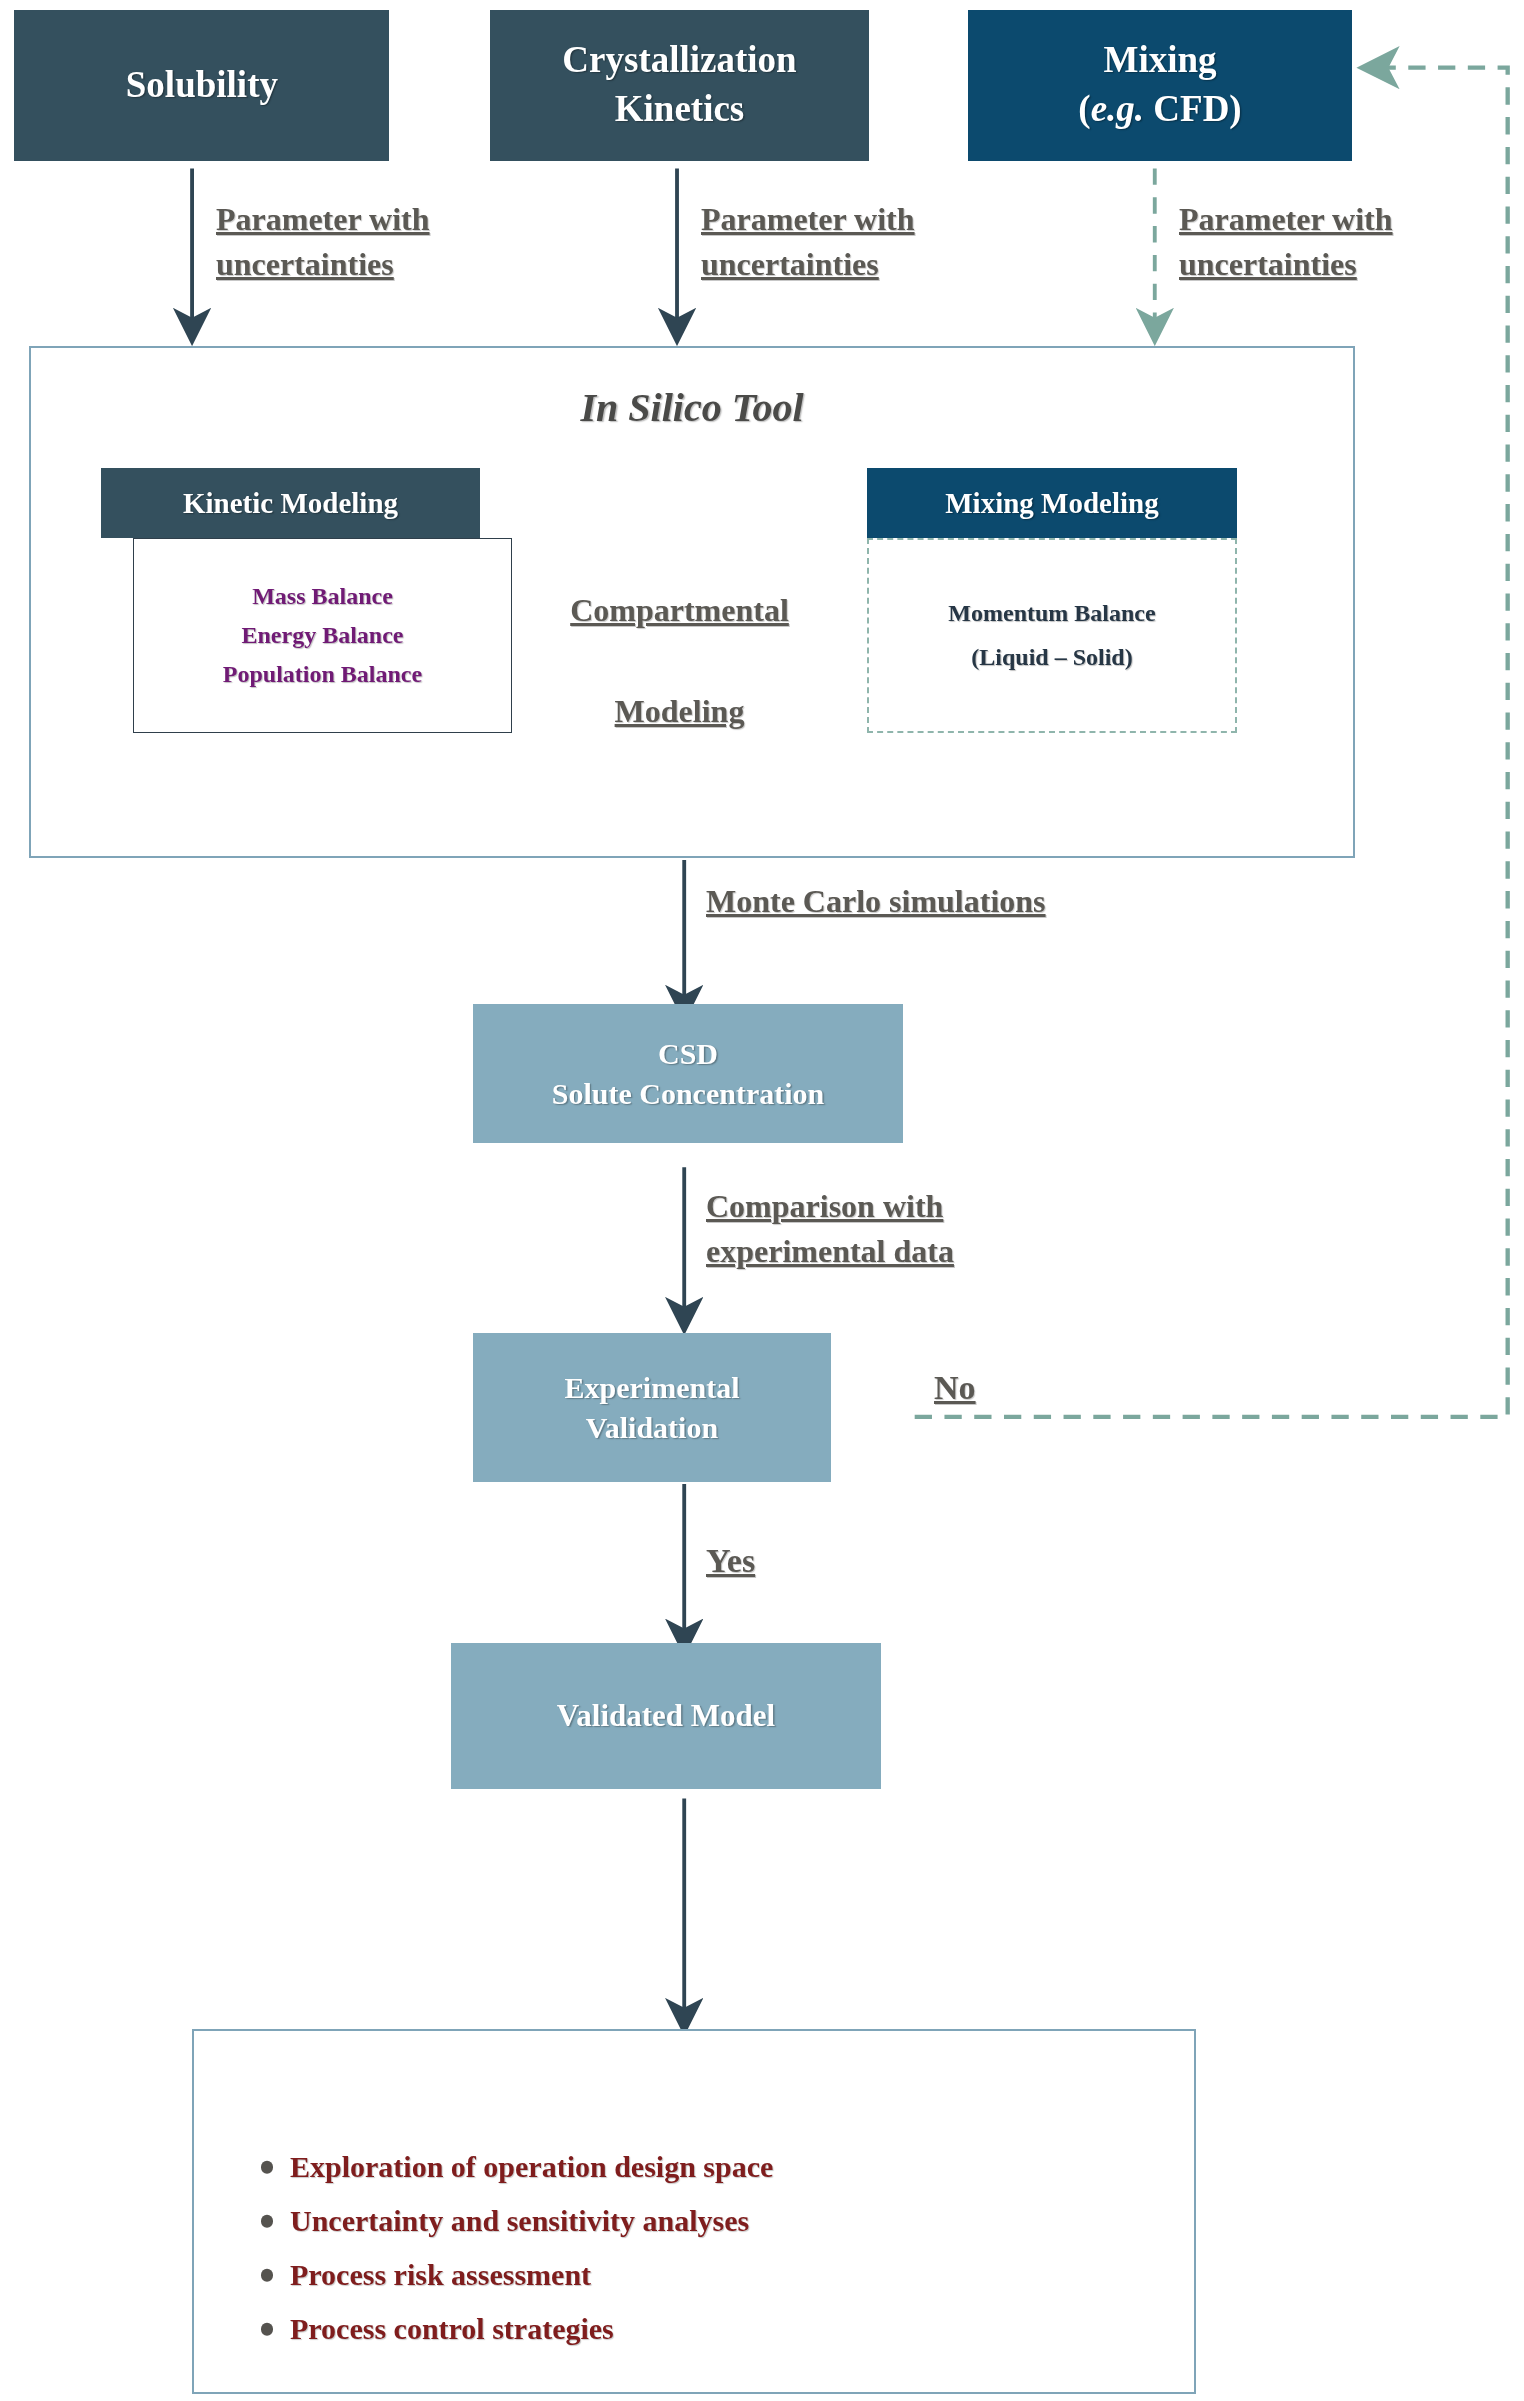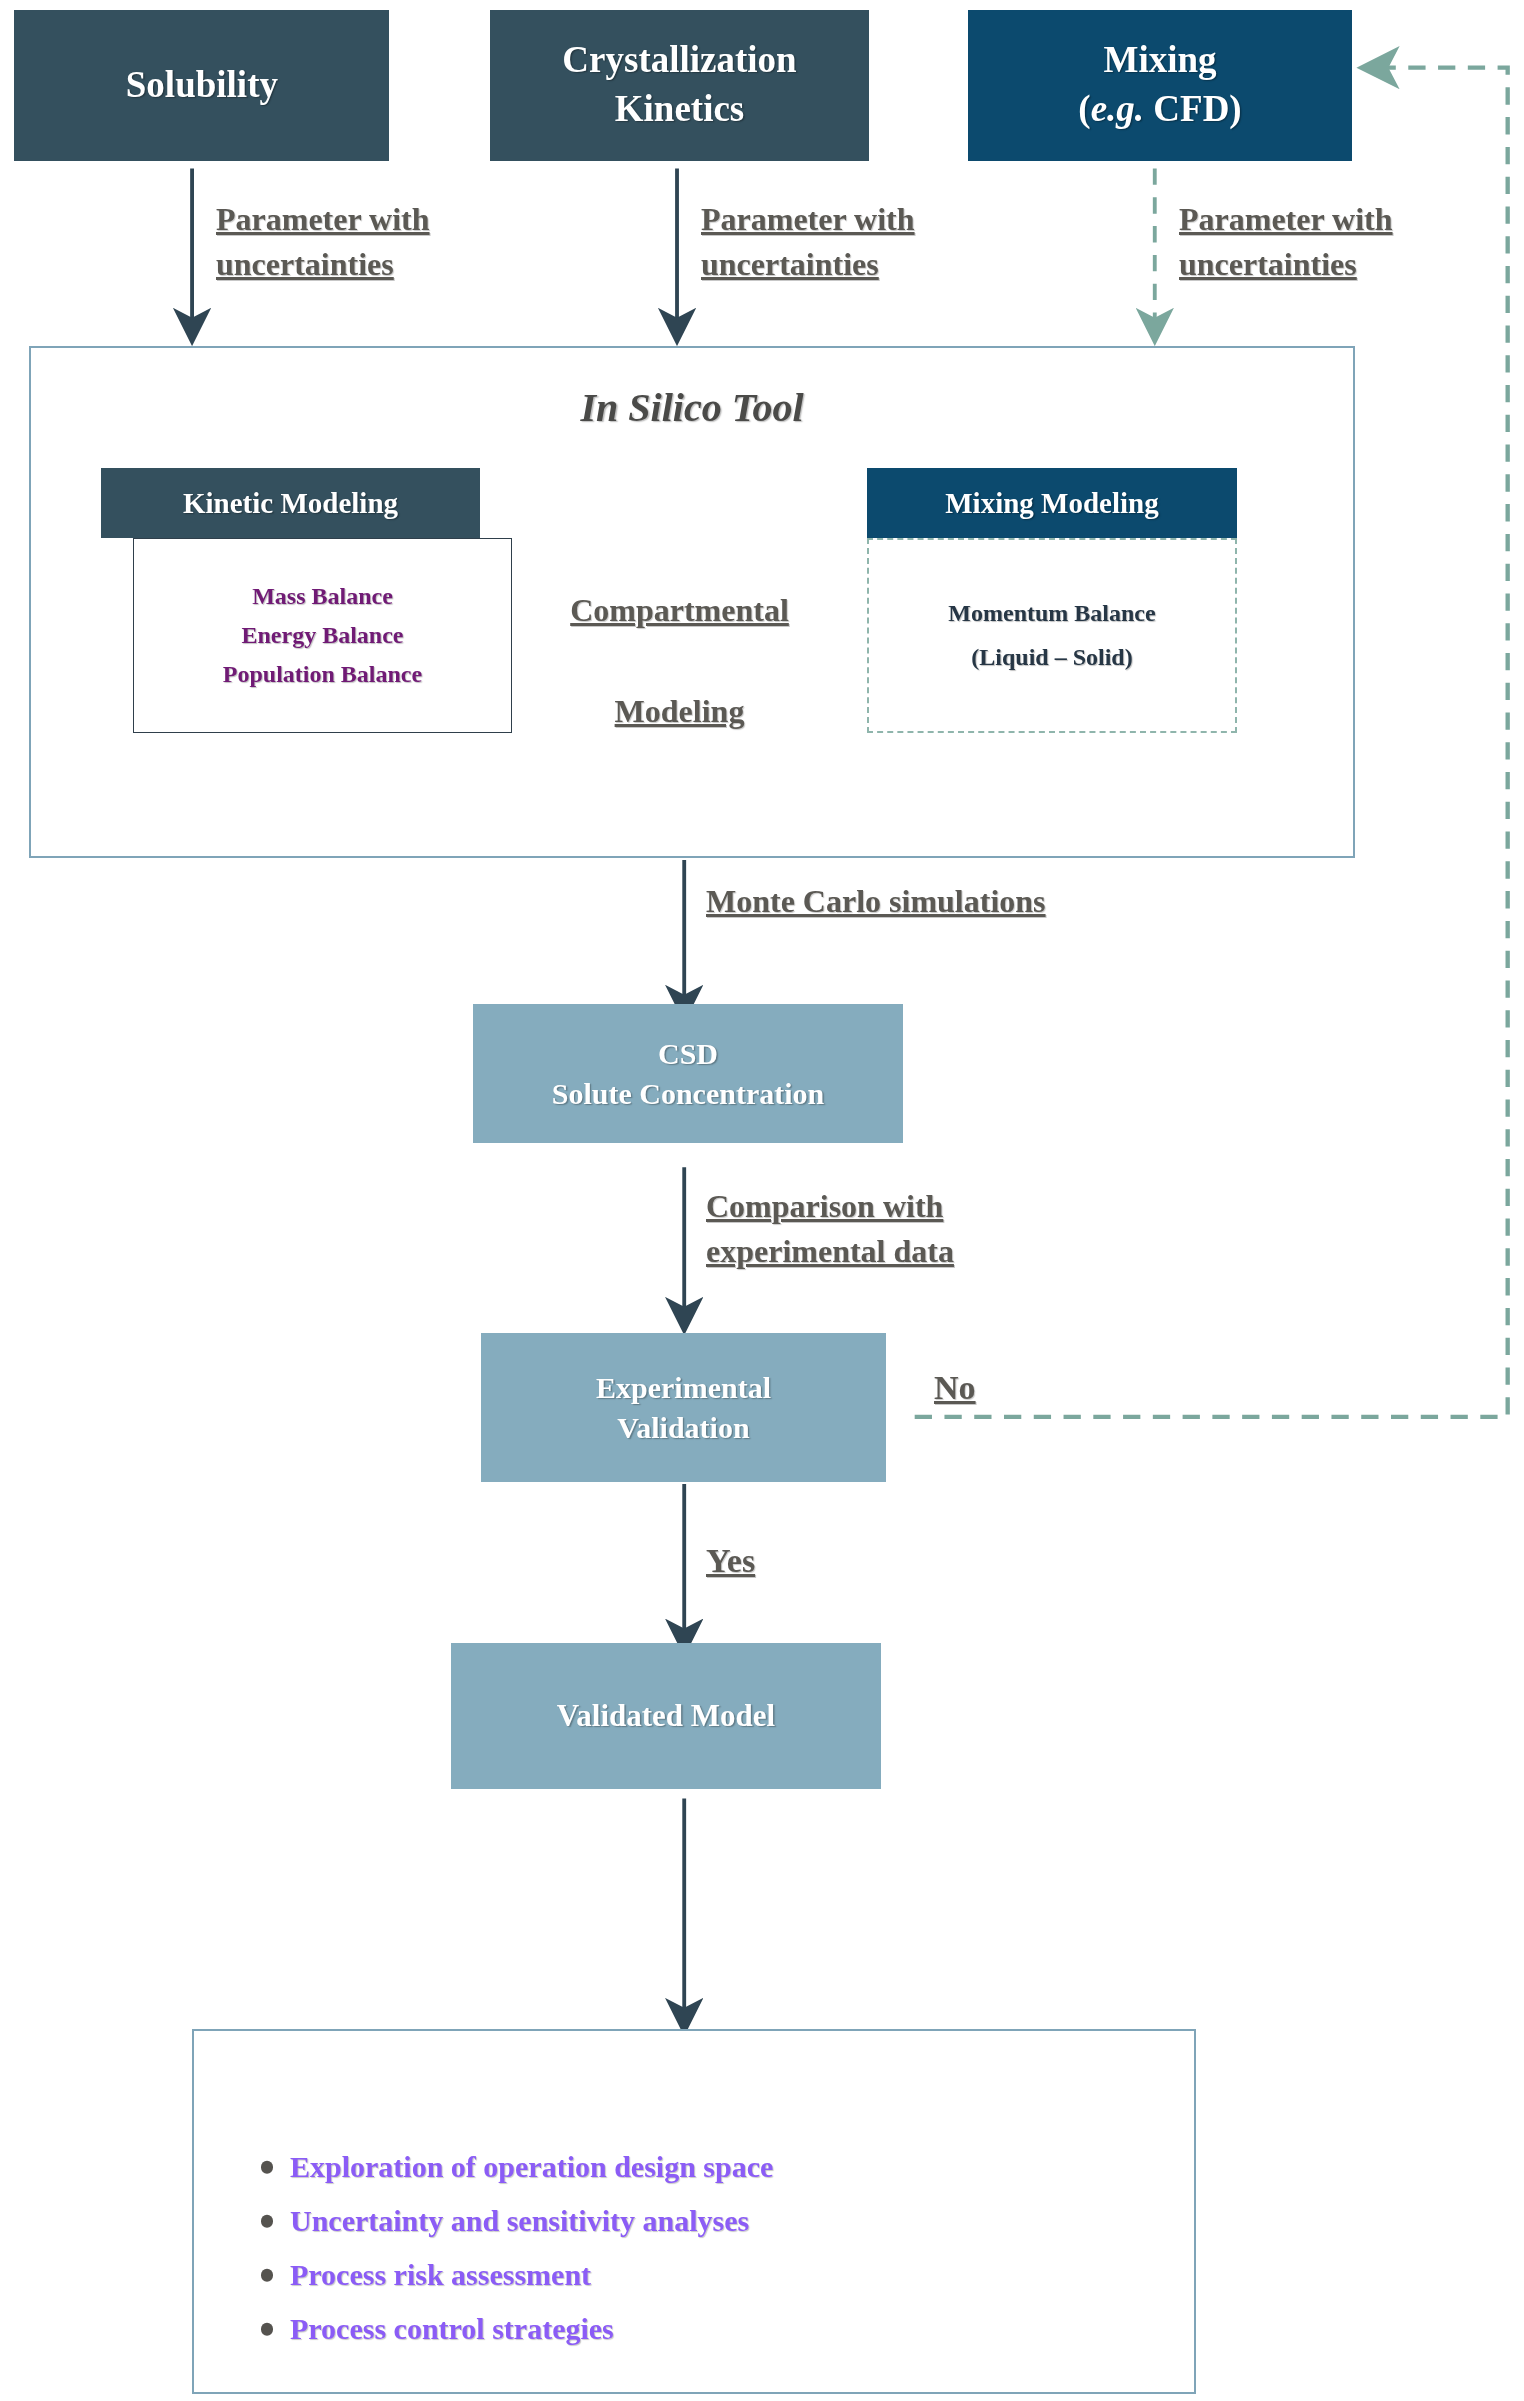--- a/index.html
+++ b/index.html
@@ -103,21 +103,21 @@
     font-style: italic;
     font-weight: bold;
     color: #4A4A48;
     text-shadow: 1.4px 1.4px 1.4px rgba(0,0,0,0.28);
   }
   .apps-list {
     position: absolute;
     margin: 0;
     padding: 0;
     list-style: none;
-    color: #8b5cf6;
+    color: #7f1d1d;
     font-weight: bold;
     text-shadow: 1px 1px 1px rgba(0,0,0,0.22);
   }
   .apps-list li {
     position: relative;
     padding-left: 34px;
     margin-bottom: 18px;
     line-height: 1.2;
   }
   .apps-list li::before {
@@ -230,21 +230,21 @@
   <div class="label" style="left:706px; top:879px; font-size:32px;">Monte Carlo simulations</div>
 
   <div class="box box-blue" style="left:473px; top:1004px; width:430px; height:139px; font-size:30px;">
     <span>CSD</span>
     <span>Solute Concentration</span>
   </div>
 
   <div class="label" style="left:706px; top:1184px; font-size:32px;">Comparison with
 experimental data</div>
 
-  <div class="box box-blue" style="left:473px; top:1333px; width:405px; height:149px; font-size:30px; white-space:pre-line;margin-left:8px;">
+  <div class="box box-blue" style="left:473px; top:1333px; width:358px; height:149px; font-size:30px; white-space:pre-line;">
     <span>Experimental
 Validation</span>
   </div>
 
   <div class="label" style="left:934px; top:1364px; font-size:34px;">No</div>
 
   <div class="label" style="left:706px; top:1537px; font-size:34px;">Yes</div>
 
   <div class="box box-blue" style="left:451px; top:1643px; width:430px; height:146px; font-size:31px;">
     <span>Validated Model</span>

